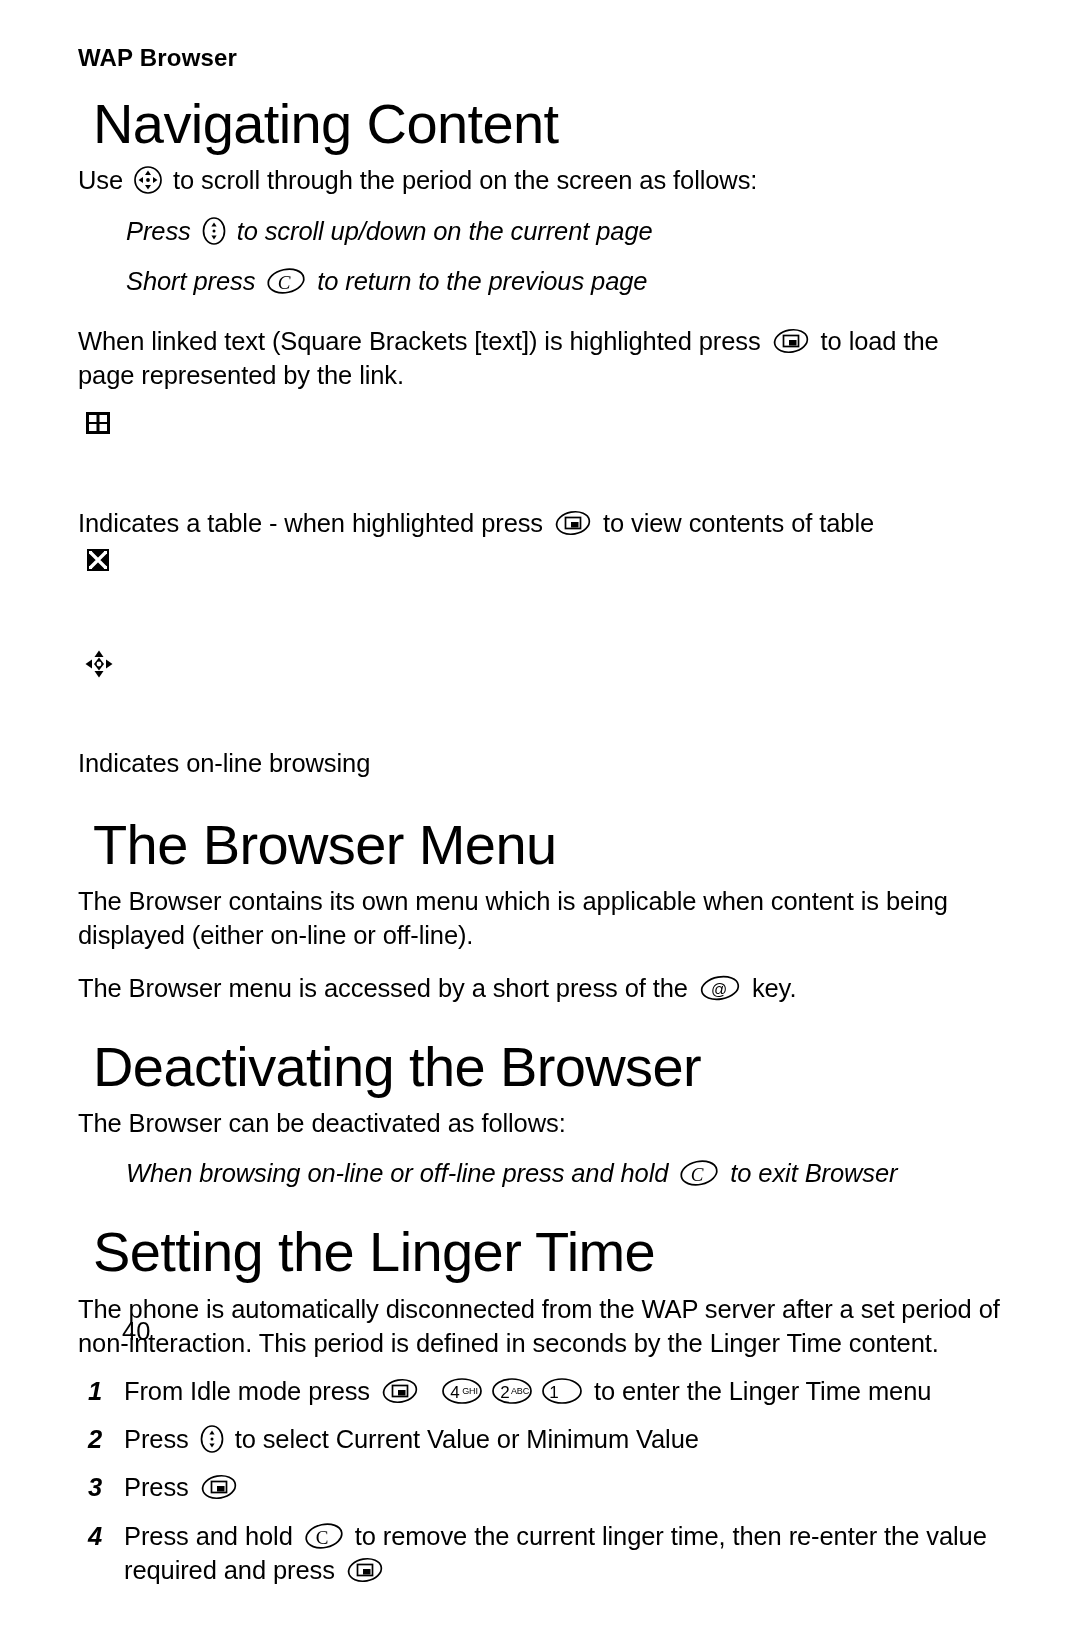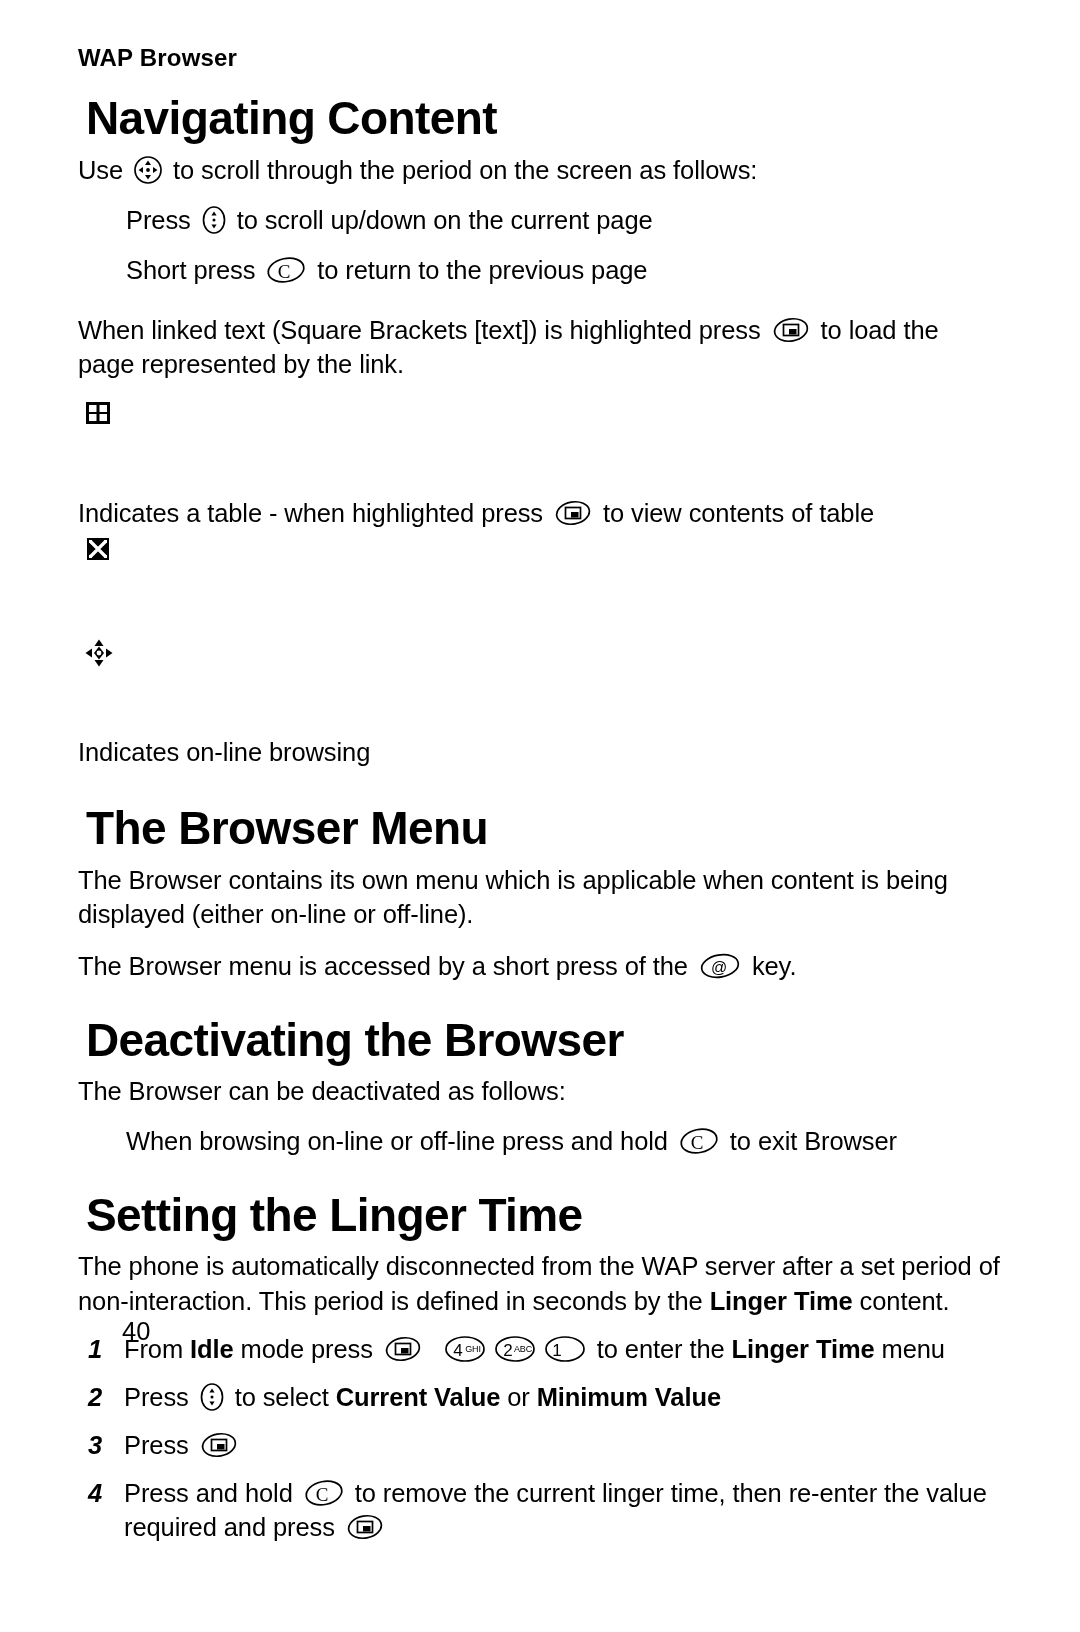--- a/index.html
+++ b/index.html
@@ -25,45 +25,46 @@
   }
 
   .running-head {
     font-size: 24px;
     font-weight: bold;
     letter-spacing: 0.2px;
     margin: 0 0 22px 0;
   }
 
   h1.section {
-    font-size: 46px;
-    font-weight: bold;
+    font-size: 56px;
+    font-weight: normal;
     letter-spacing: -0.6px;
-    margin: 0 0 4px 8px;
+    margin: 0 0 4px 15px;
     line-height: 1.06;
   }
   h1.section.tight { margin-top: 6px; }
 
   p.body {
     font-size: 25.5px;
     line-height: 1.34;
     margin: 10px 0 0 0;
     letter-spacing: -0.1px;
   }
 
   p.indent {
     margin-left: 48px;
     margin-top: 16px;
+    font-style: italic;
   }
 
   .spacer-sm { height: 8px; }
   .spacer-md { height: 16px; }
   .spacer-lg { height: 26px; }
 
-  b, strong { font-weight: bold; }
+  b, strong { font-weight: normal; }
 
   
   .symlist {
     margin: 14px 0 0 0;
     padding: 0;
     list-style: none;
   }
   .symrow {
     display: flex;
     align-items: flex-start;

